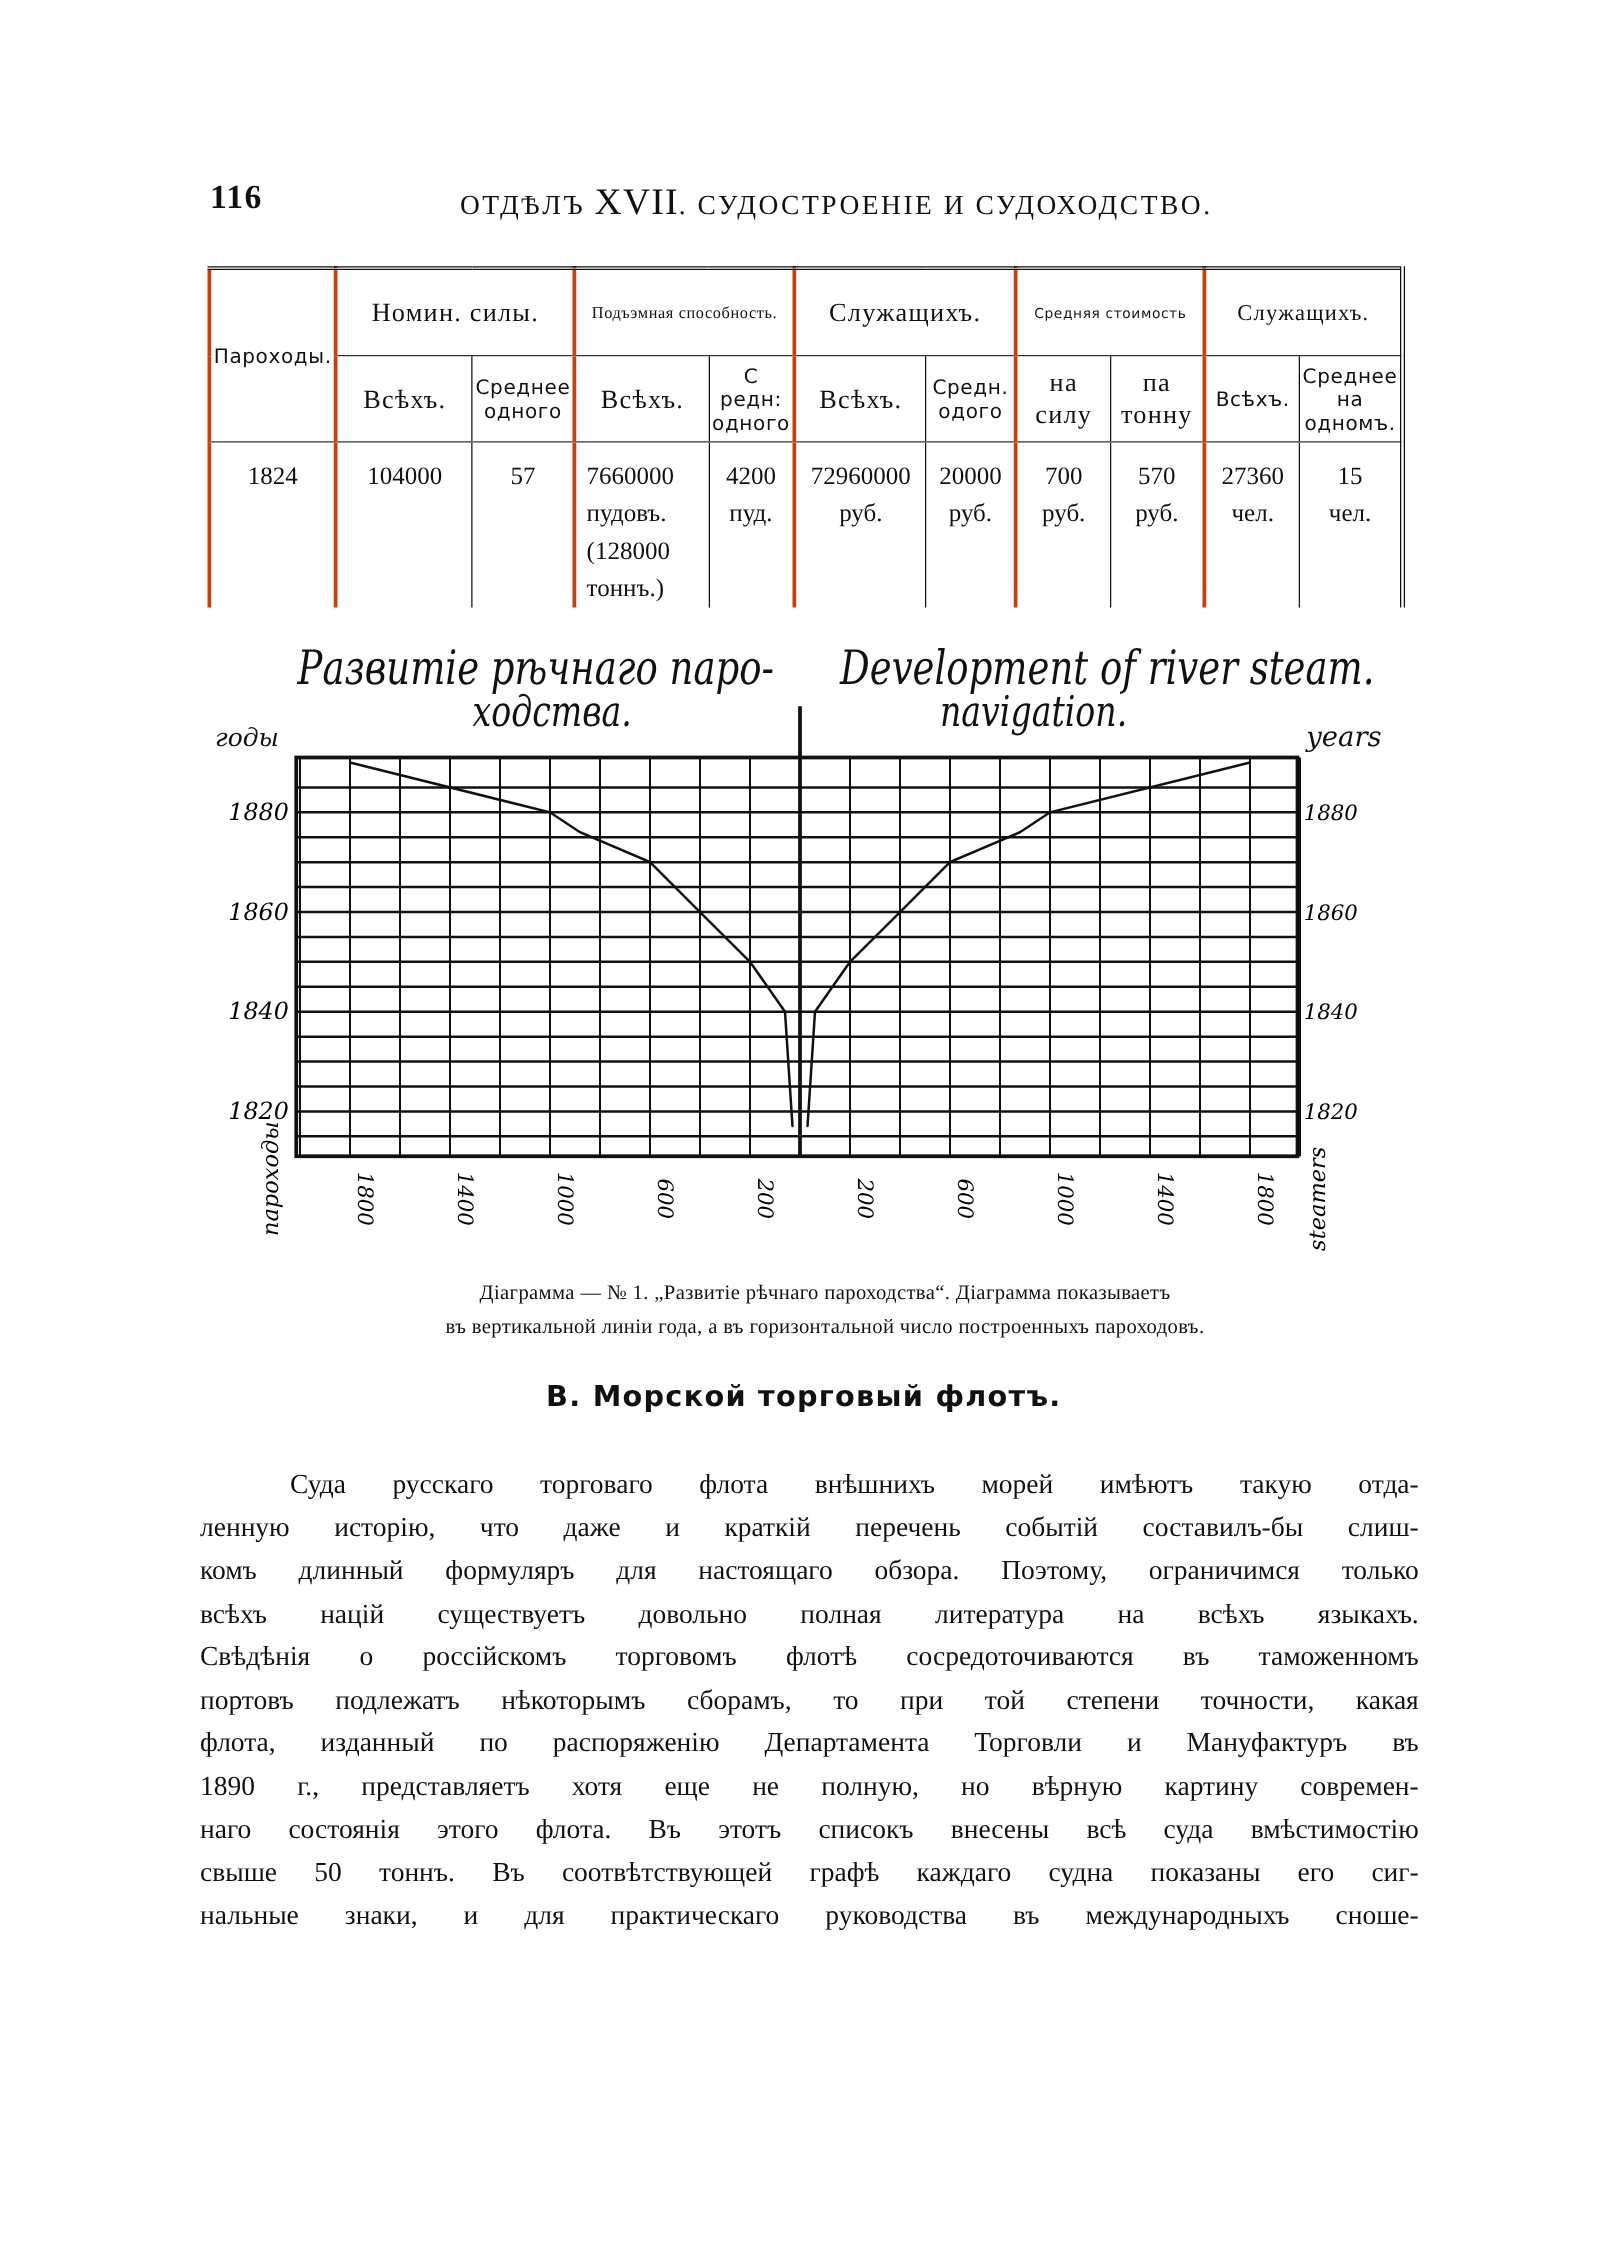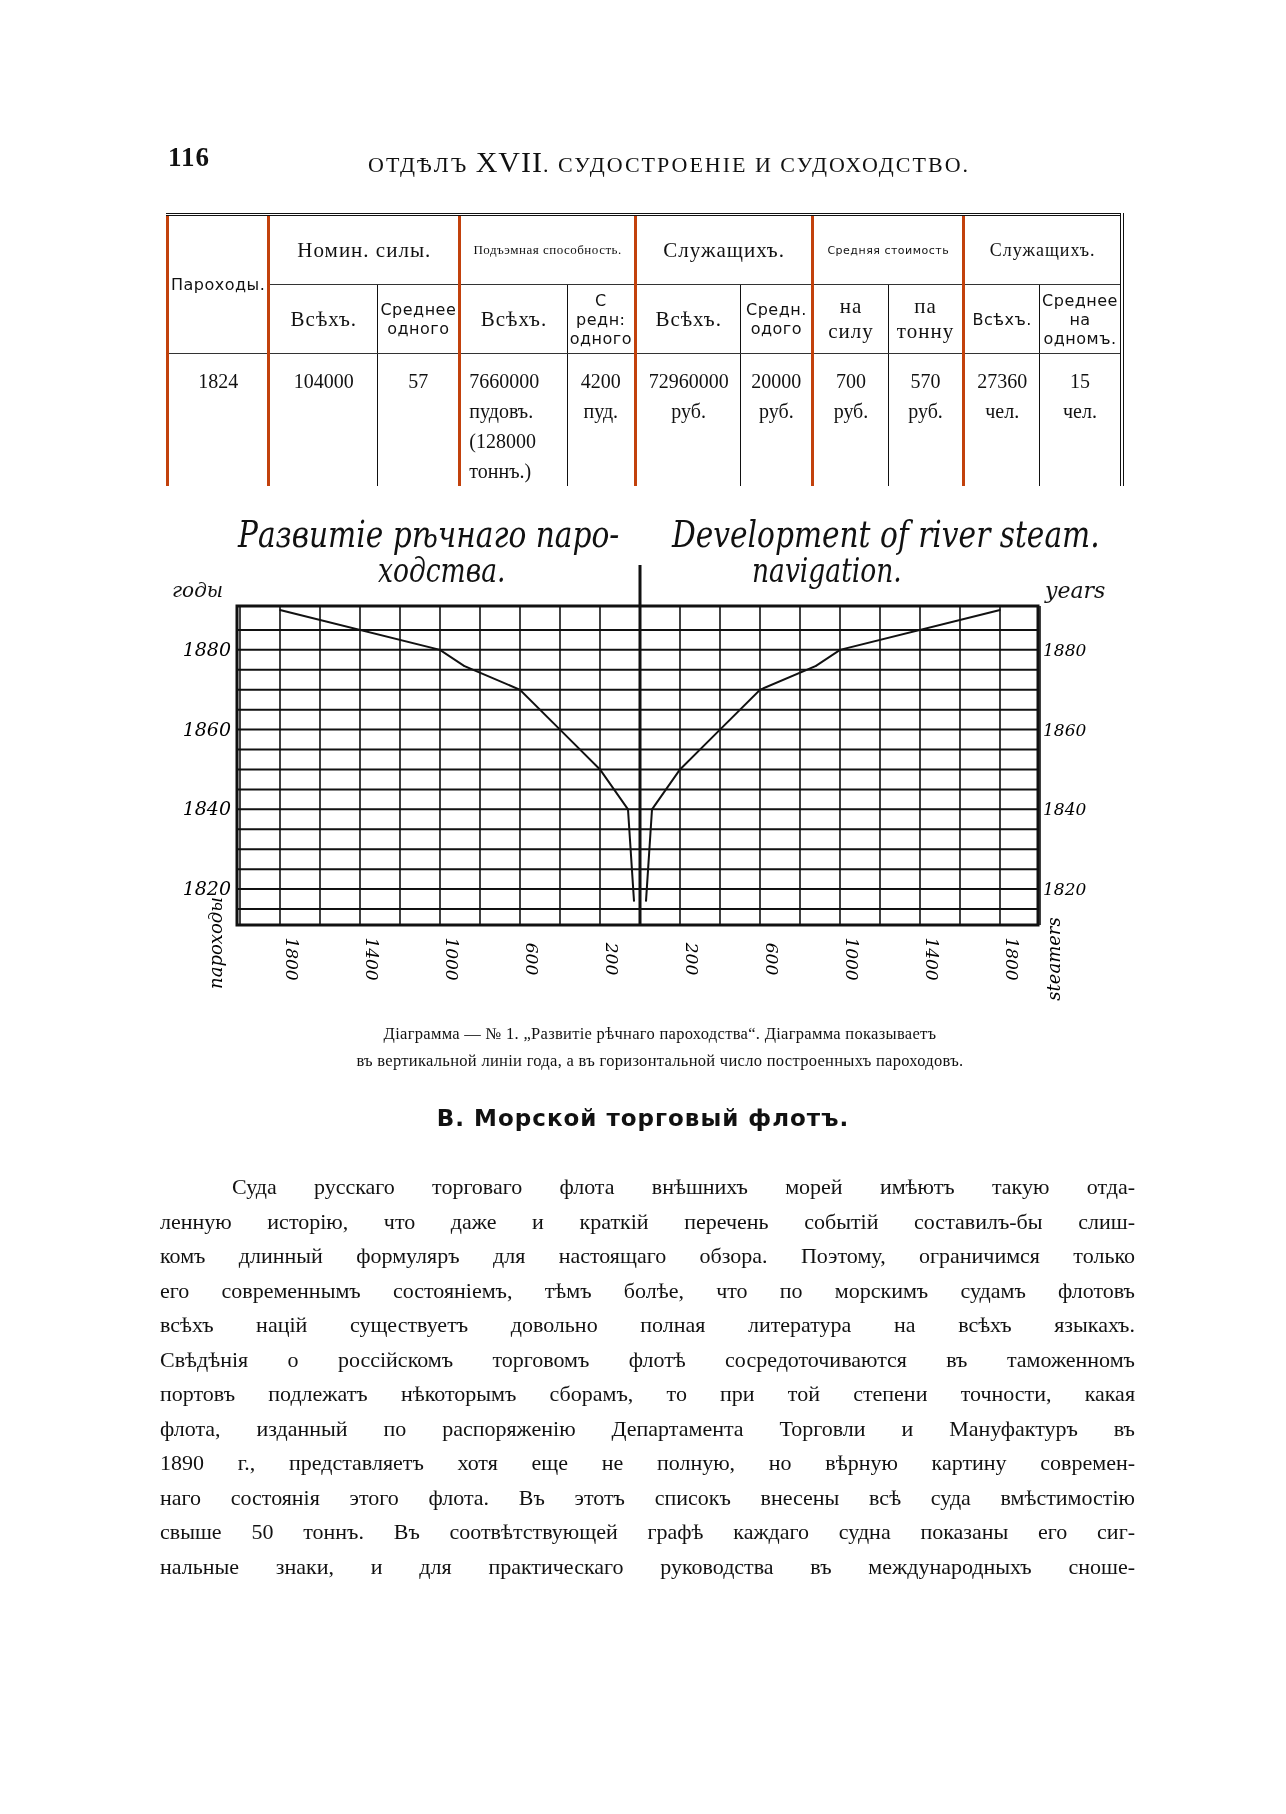--- a/index.html
+++ b/index.html
@@ -204,21 +204,20 @@
   <div>Діаграмма — № 1. „Развитіе рѣчнаго пароходства“. Діаграмма показываетъ</div>
   <div>въ вертикальной линіи года, а въ горизонтальной число построенныхъ пароходовъ.</div>
 </div>
 
 <div class="abs section">B. Морской торговый флотъ.</div>
 
 <div class="abs body" id="bodytext">
     <span class="ln first">Суда русскаго торговаго флота внѣшнихъ морей имѣютъ такую отда-</span>
     <span class="ln">ленную исторію, что даже и краткій перечень событій составилъ-бы слиш-</span>
     <span class="ln">комъ длинный формуляръ для настоящаго обзора. Поэтому, ограничимся только</span>
-    <span class="ln">его современнымъ состояніемъ, тѣмъ болѣе, что по морскимъ судамъ флотовъ</span>
     <span class="ln">всѣхъ націй существуетъ довольно полная литература на всѣхъ языкахъ.</span>
     <span class="ln">Свѣдѣнія о россійскомъ торговомъ флотѣ сосредоточиваются въ таможенномъ</span>
     <span class="ln">портовъ подлежатъ нѣкоторымъ сборамъ, то при той степени точности, какая</span>
     <span class="ln">флота, изданный по распоряженію Департамента Торговли и Мануфактуръ въ</span>
     <span class="ln">1890 г., представляетъ хотя еще не полную, но вѣрную картину современ-</span>
     <span class="ln">наго состоянія этого флота. Въ этотъ списокъ внесены всѣ суда вмѣстимостію</span>
     <span class="ln">свыше 50 тоннъ. Въ соотвѣтствующей графѣ каждаго судна показаны его сиг-</span>
     <span class="ln" style="text-align-last: justify;">нальные знаки, и для практическаго руководства въ международныхъ сноше-</span>
   </div>
 

